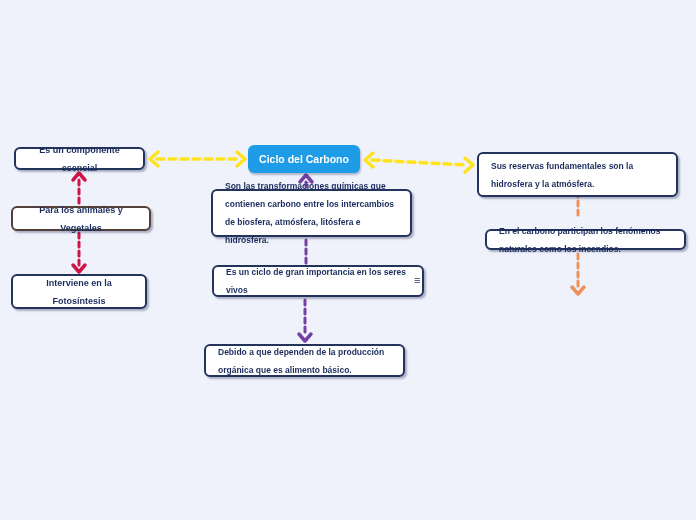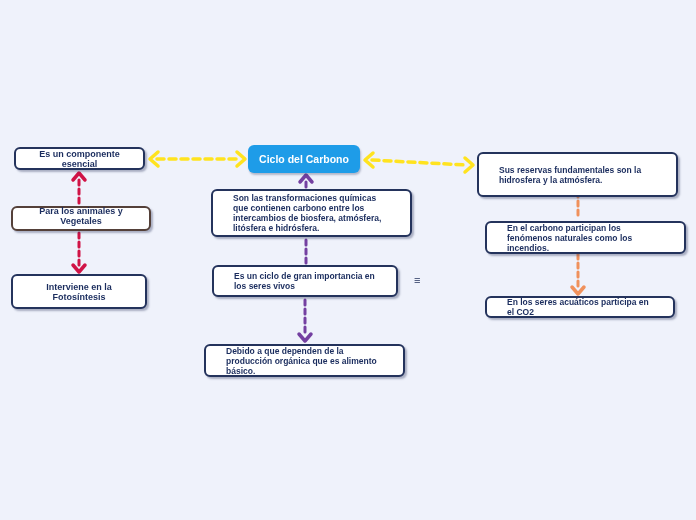--- a/index.html
+++ b/index.html
@@ -27,50 +27,50 @@
 
   .mapbox{
     position:absolute;z-index:2;
     box-sizing:border-box;
     background:var(--box-bg,#fff);
     border:2px solid var(--box-border,#24335c);
     border-radius:6px;
     color:var(--text,#1b2d5e);
     font-weight:bold;
     font-size:8.5px;
-    line-height:10px;
+    line-height:18px;
     display:flex;align-items:center;
-    padding:3px 20px;
+    padding:3px 12px;
     box-shadow:2px 2px 2px rgba(40,50,90,.35);
   }
   .centered{justify-content:center;text-align:center;font-size:9px;}
-  .brown{border-color:var(--box-border-brown,#544039);align-items:flex-end;}
+  .brown{border-color:var(--box-border-brown,#544039);}
 
   .rootnode{
     position:absolute;z-index:2;
     left:248px;top:145px;width:112px;height:28px;
     box-sizing:border-box;
     background:var(--node-blue,#1e9ce8);
     border-radius:6px;
     color:var(--node-text,#fff);
     font-weight:bold;font-size:10.5px;
     display:flex;align-items:center;justify-content:center;
     box-shadow:1px 2px 2px rgba(40,50,90,.3);
   }
 
   .box-l1{left:14px;top:147px;width:131px;height:23px;}
   .box-l2{left:11px;top:206px;width:140px;height:25px;}
   .box-l3{left:11px;top:274px;width:136px;height:35px;}
 
   .box-c1{left:211px;top:189px;width:201px;height:48px;}
-  .box-c2{left:212px;top:265px;width:186px;height:32px;}
+  .box-c2{left:212px;top:265px;width:212px;height:32px;}
   .box-c3{left:204px;top:344px;width:201px;height:33px;}
 
   .box-r1{left:477px;top:152px;width:201px;height:45px;}
-  .box-r2{left:485px;top:221px;width:201px;height:33px;}
+  .box-r2{left:485px;top:229px;width:201px;height:21px;}
   .box-r3{left:485px;top:296px;width:190px;height:22px;}
 
   .handle{
     position:absolute;z-index:2;
     left:414px;top:275px;
     color:var(--box-border,#24335c);
     font-size:11px;font-weight:bold;line-height:11px;
     cursor:pointer;
   }
 </style>
@@ -154,17 +154,14 @@
   <div class="mapbox box-c3">
     <span>Debido a que dependen de la producción orgánica que es alimento básico.</span>
   </div>
 
   <div class="mapbox box-r1">
     <span>Sus reservas fundamentales son la hidrosfera y la atmósfera.</span>
   </div>
   <div class="mapbox box-r2">
     <span>En el carbono participan los fenómenos naturales como los incendios.</span>
   </div>
-  <div class="mapbox box-r3">
-    <span>En los seres acuáticos participa en el CO2</span>
-  </div>
 
 </div>
 
 </body></html>

